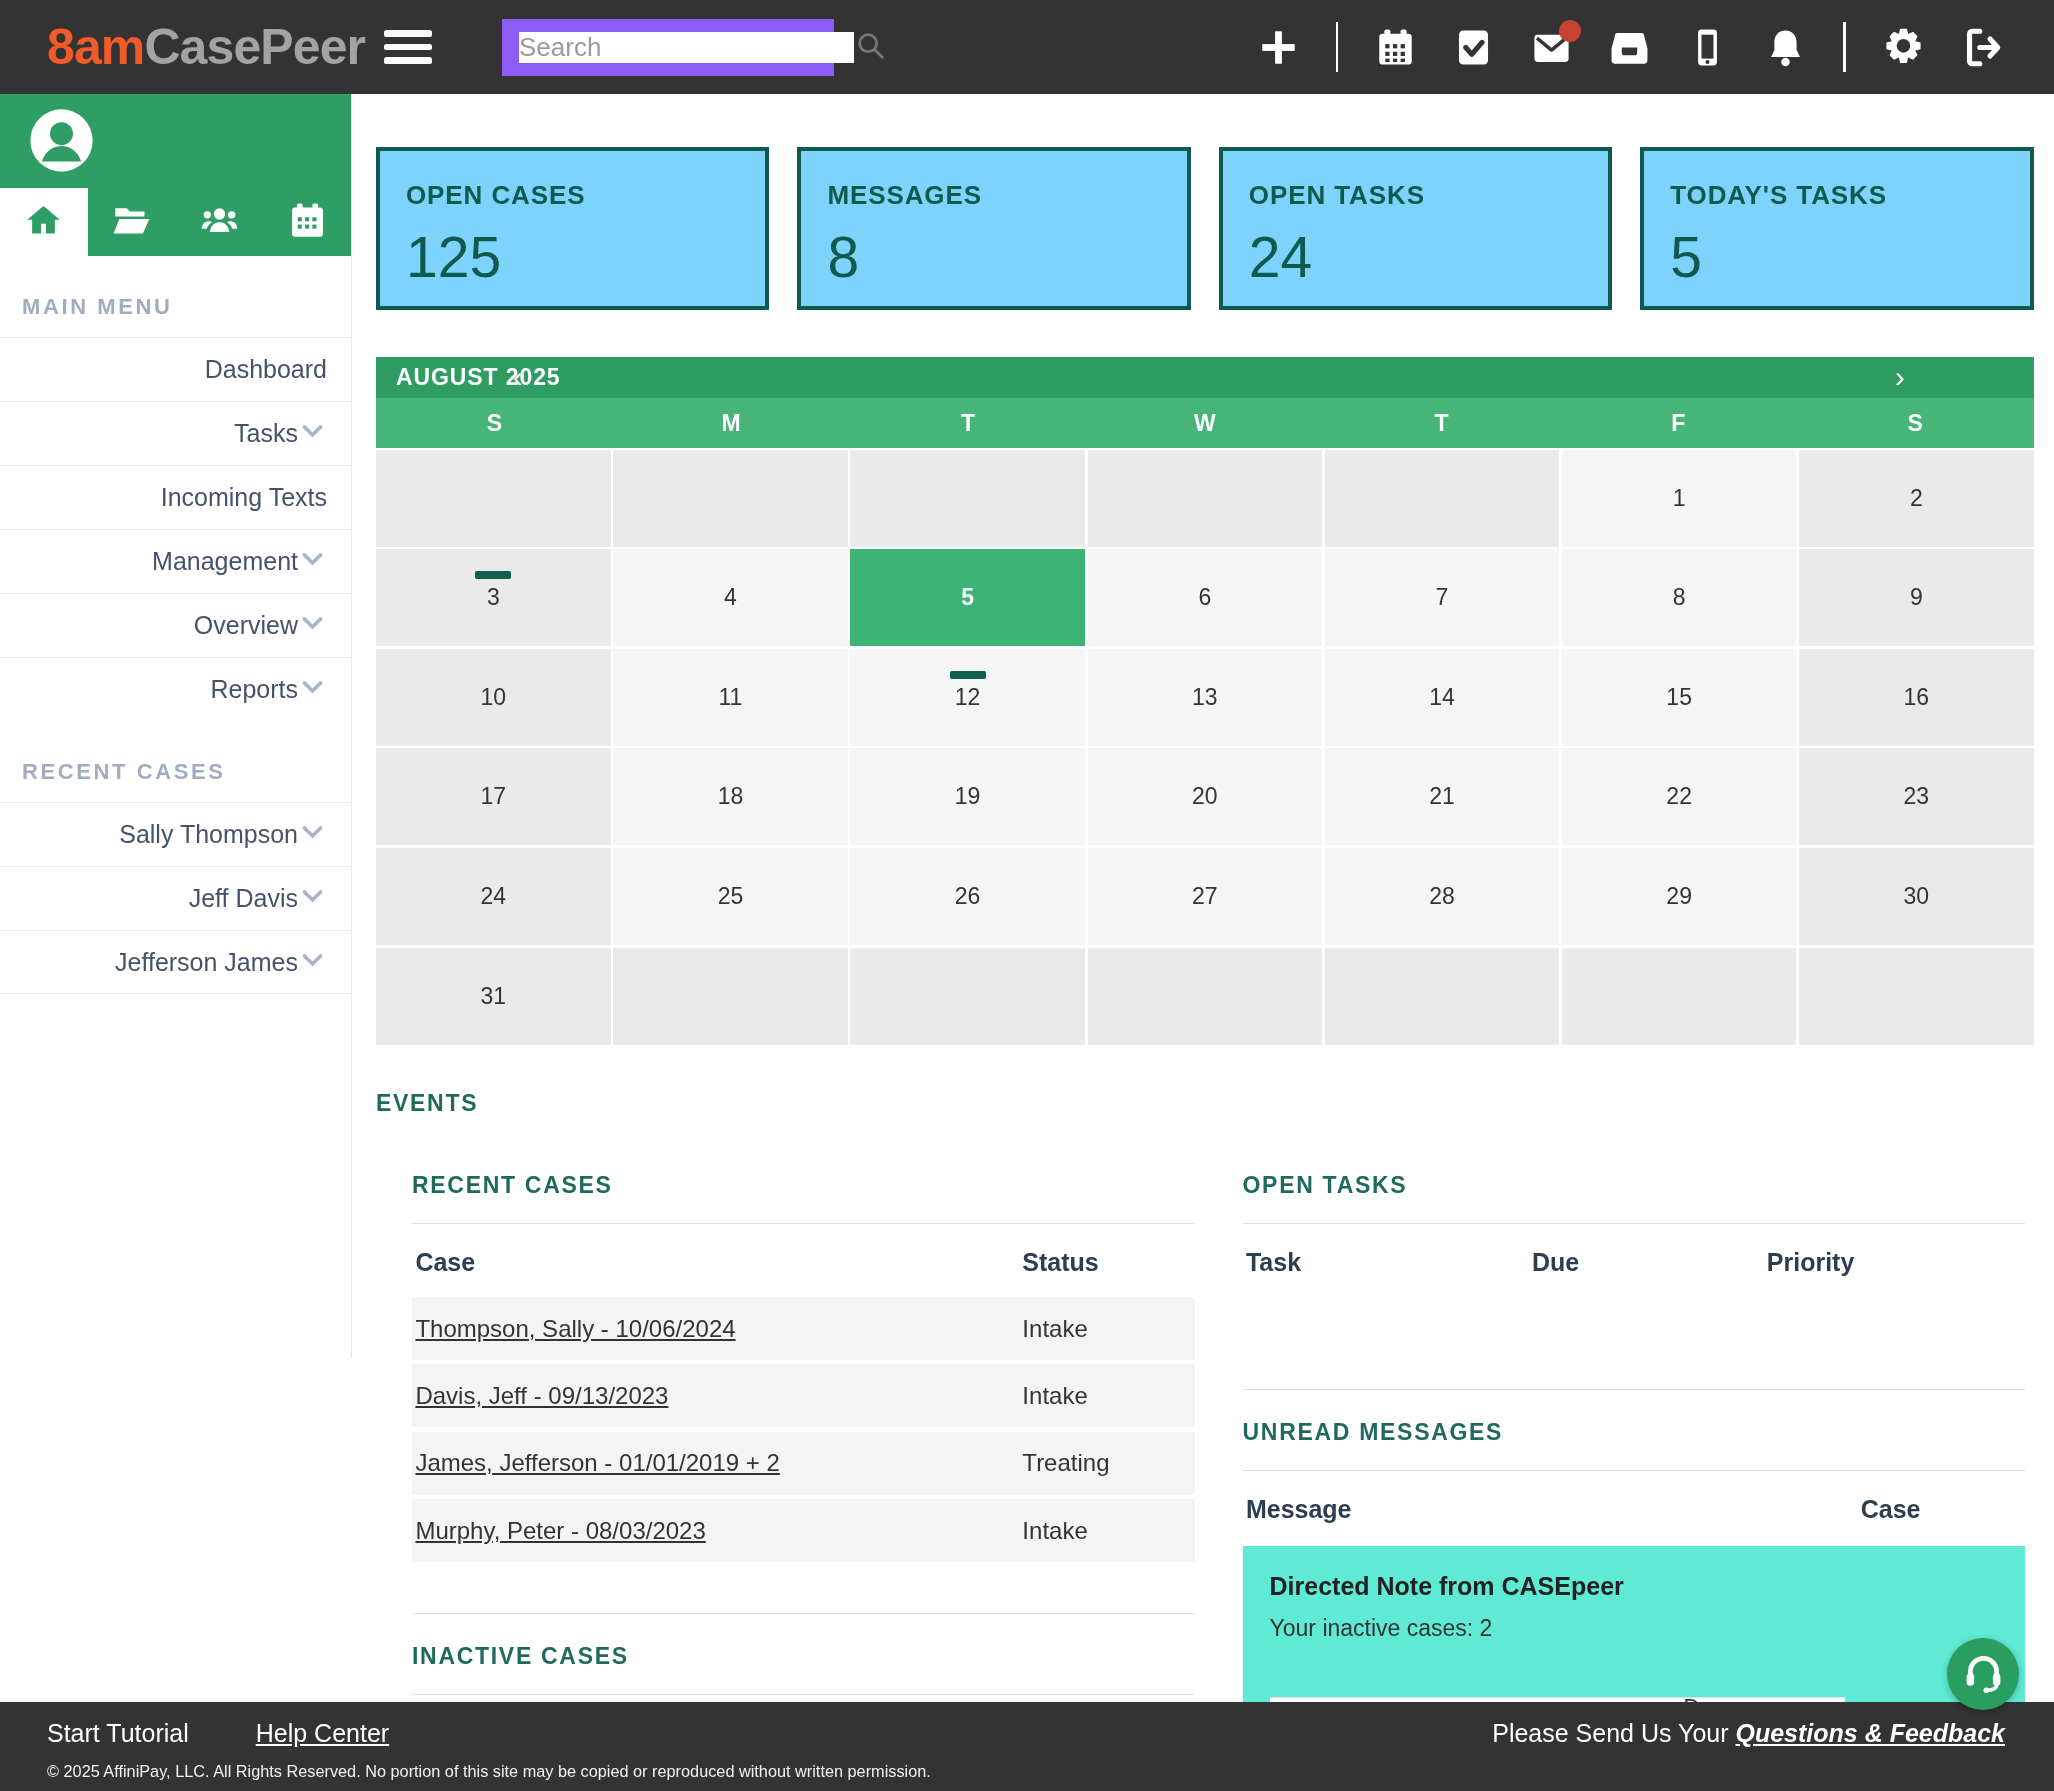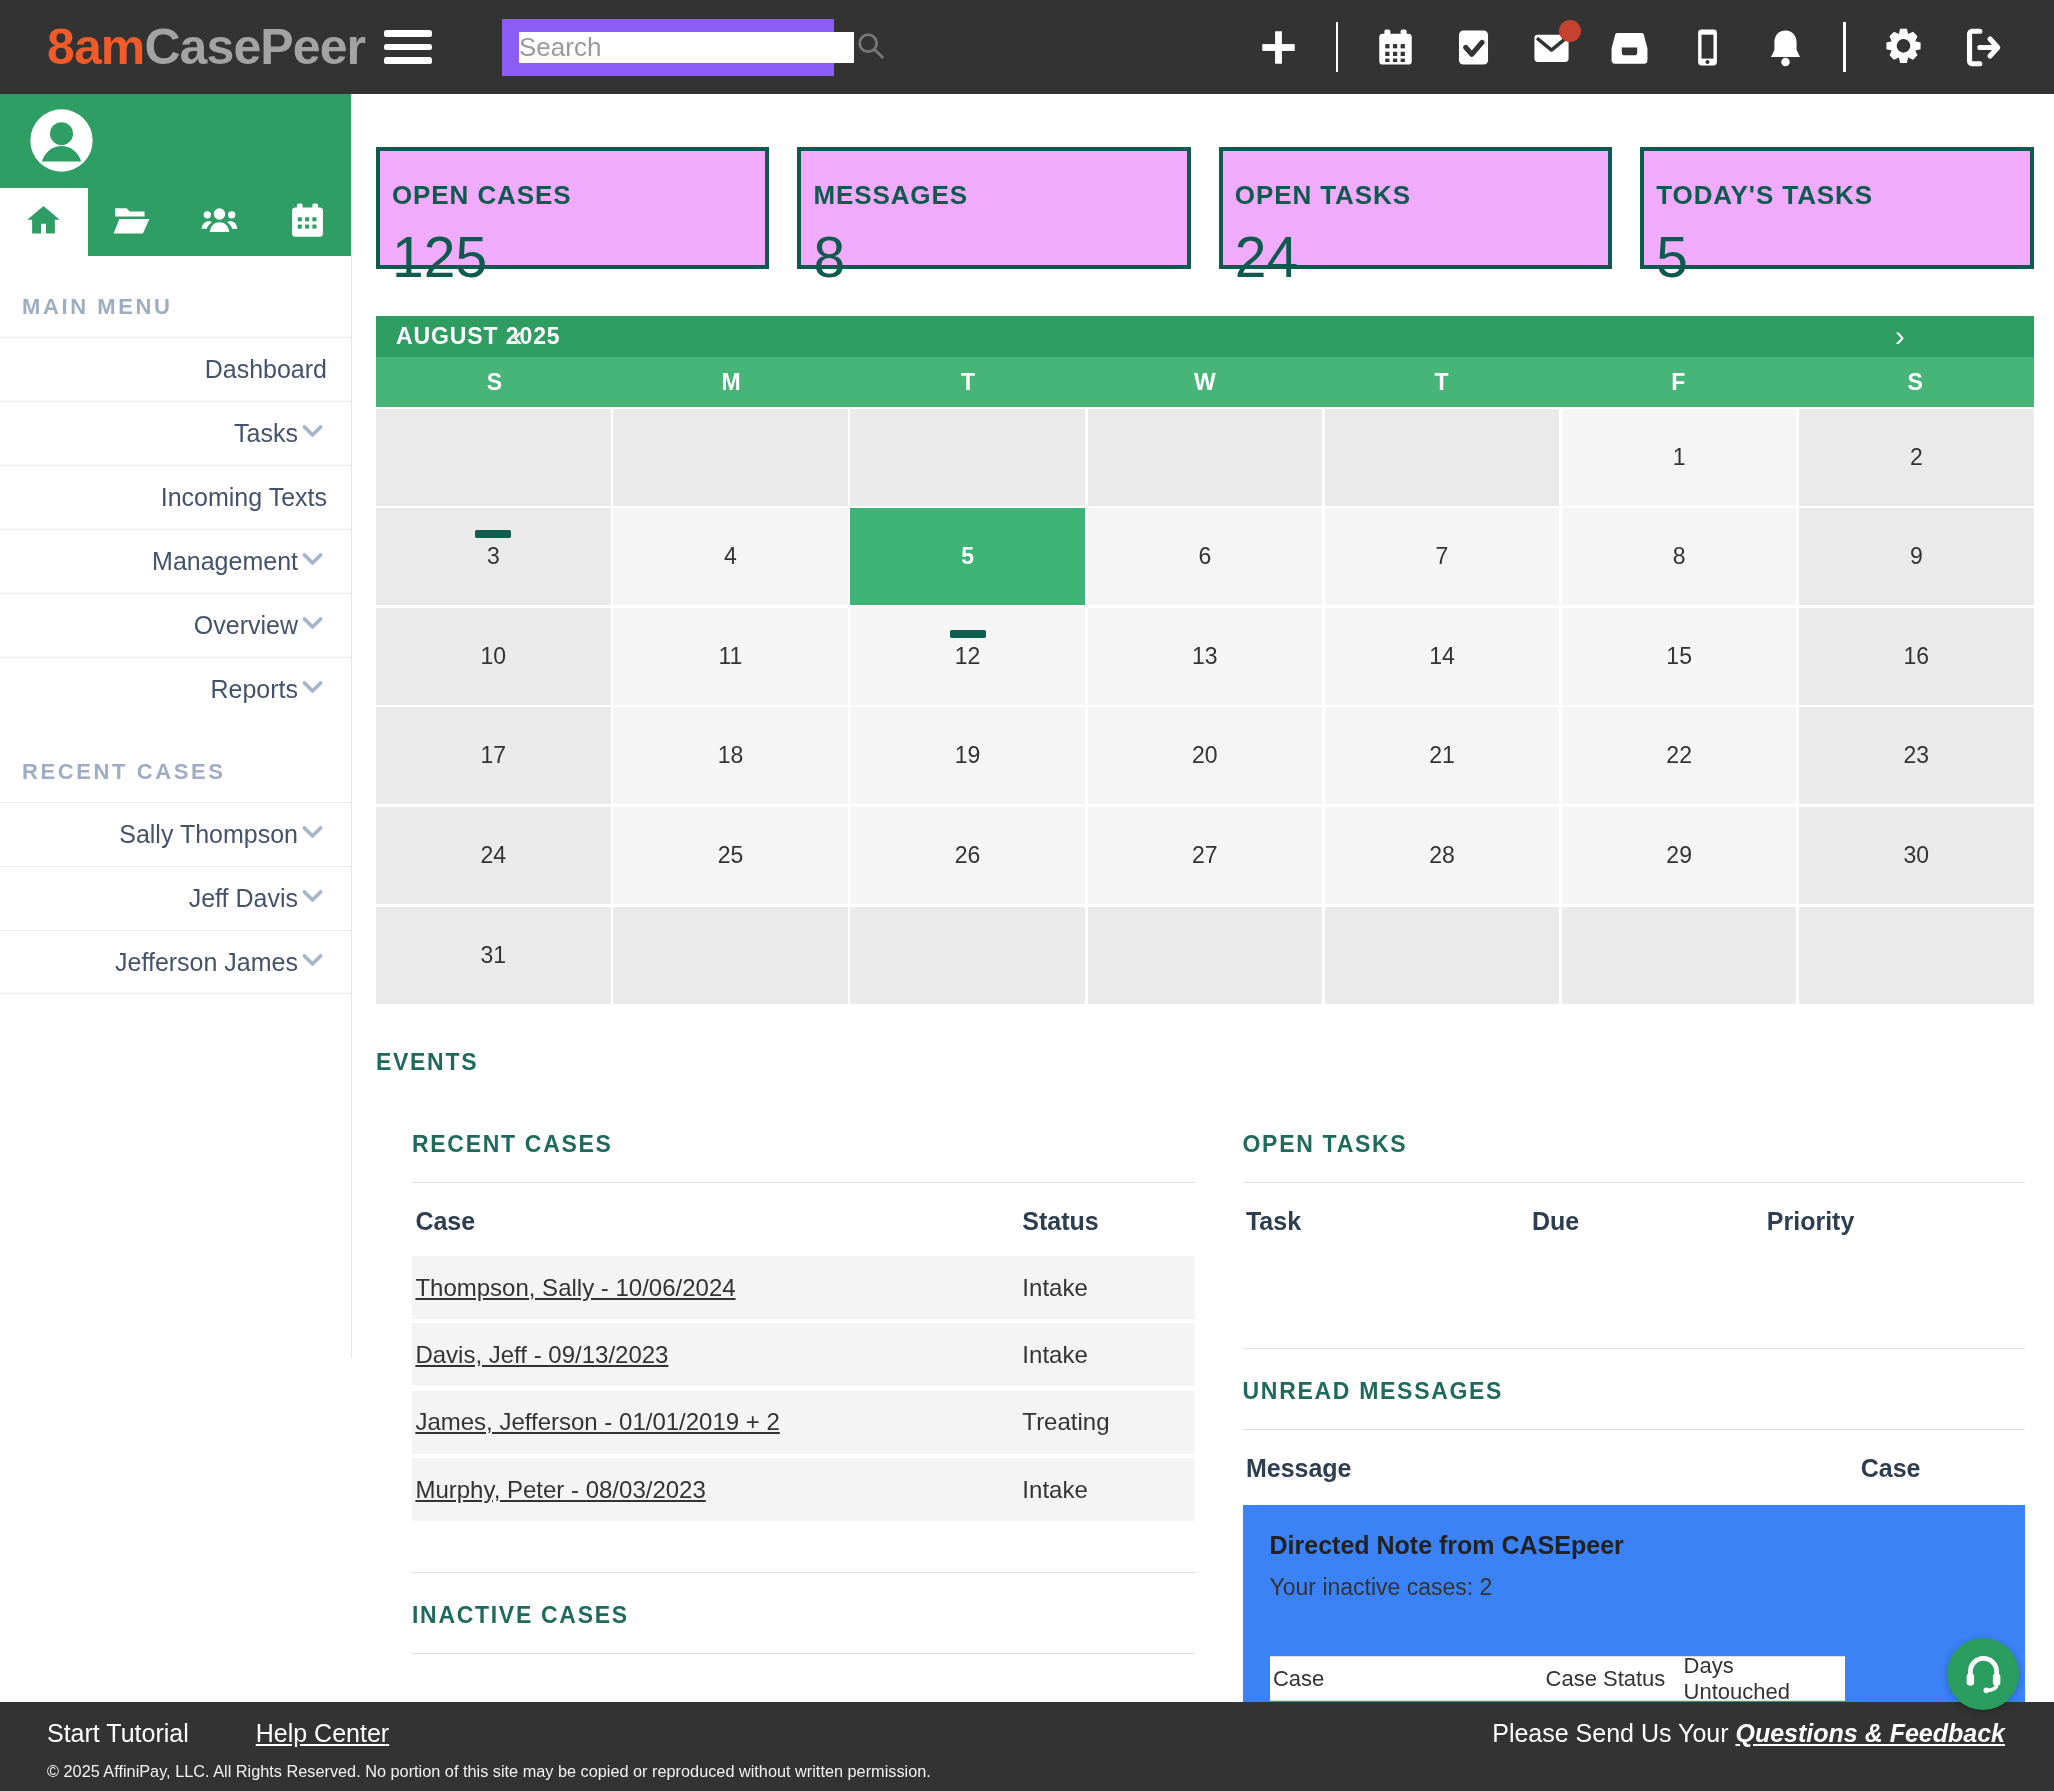--- a/index.html
+++ b/index.html
@@ -31,21 +31,21 @@
   .side-tab.active { background:#ffffff; }
   .menu-label { padding:38px 22px 17px 22px; color:#9fadc2; font-size:22px; letter-spacing:2.6px; font-weight:bold; }
   .menu-item { height:64px; padding:0 24px 0 22px; border-top:1.7px solid #ececec; display:flex; align-items:center; justify-content:flex-end; color:#44536a; font-size:25px; cursor:pointer; background:#fff; }
   .menu-item:last-of-type { border-bottom:1.7px solid #ececec; }
   .chev svg { width:29px; height:29px; }
 
   
   .main { position:absolute; top:94px; left:354px; width:1701px; height:1608px; background:#fff; padding:53px 21.4px 0 22px; overflow:hidden; }
 
   .stats { display:flex; gap:28px; }
-  .stat-card { flex:1; height:122px; border:4.3px solid #0f5a4e; background:#f0abfc; padding:29px 0 0 12px; }
+  .stat-card { flex:1; height:163px; border:4.3px solid #0f5a4e; background:#7dd3fc; padding:29px 0 0 26px; }
   .stat-card .slabel { color:#0f5a4e; font-size:26px; font-weight:bold; letter-spacing:0.9px; }
   .stat-card .svalue { color:#0f5a4e; font-size:57px; margin-top:13px; }
 
   
   .calendar { margin-top:47px; }
   .cal-title { height:41px; background:#2f9c62; color:#fff; display:flex; align-items:center; position:relative; font-size:23px; font-weight:bold; letter-spacing:0.9px; }
   .cal-month { flex:1; text-align:left;margin-left:20px; }
   .cal-prev { position:absolute; left:137px; font-size:29px; font-weight:normal; cursor:pointer; }
   .cal-next { position:absolute; right:128px; font-size:29px; font-weight:normal; cursor:pointer; }
   .cal-dow { height:50px; background:#47b478; display:flex; color:#fff; font-size:23px; font-weight:bold; }
@@ -69,21 +69,21 @@
   .trow { display:flex; align-items:center; height:63px; background:#f4f4f4; margin-bottom:4.3px; font-size:24px; color:#333; }
   .c-case { width:78%; padding-left:3.4px; }
   .c-status { width:22%; }
   .case-link { text-decoration:underline; cursor:pointer; color:#333; }
   .t-task { width:37%; padding-left:3.4px; } .t-due { width:30%; } .t-priority { width:33%; }
   .m-msg { width:79%; padding-left:3.4px; } .m-case { width:21%; }
   .spacer-80 { height:68px; }
   .inactive-block { margin-top:51px; }
 
   
-  .msg-card { background:#3b82f6; margin-top:1.7px; padding:26px 27px 34px 27px; }
+  .msg-card { background:#5eead4; margin-top:1.7px; padding:26px 27px 34px 27px; }
   .msg-title { font-size:25px; font-weight:bold; color:#222; }
   .msg-body { font-size:23px; color:#333; margin-top:13.7px; }
   .msg-table { width:575px; margin-top:55px; background:#fff; font-size:22px; color:#333; }
   .mt-head { display:flex; height:45px; align-items:center; border-top:1.7px solid #ddd; border-bottom:1.7px solid #ddd; font-weight:500; }
   .mt-c1 { width:48%; padding-left:3.4px; } .mt-c2 { width:24%; } .mt-c3 { width:28%; }
 
   
   .footer { position:absolute; left:0; bottom:0; width:2055px; height:90px; background:#333333; color:#fff; z-index:40; }
   .foot-line1 { display:flex; align-items:center; padding:17px 50px 0 47px; font-size:25px; }
   .foot-link { cursor:pointer; }

